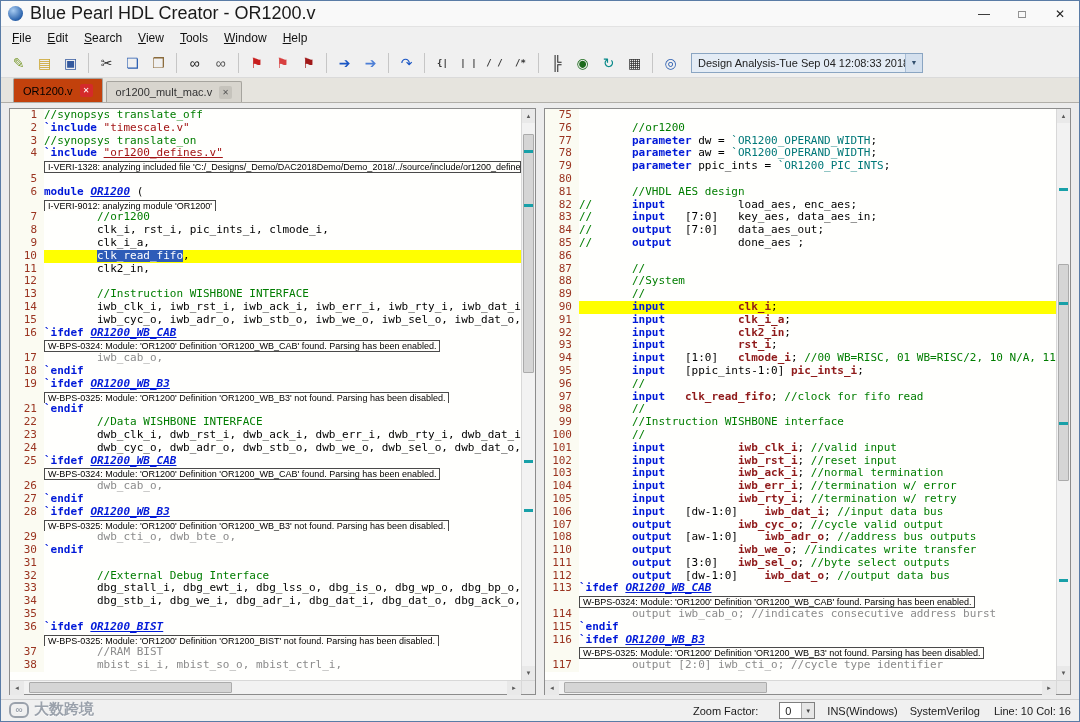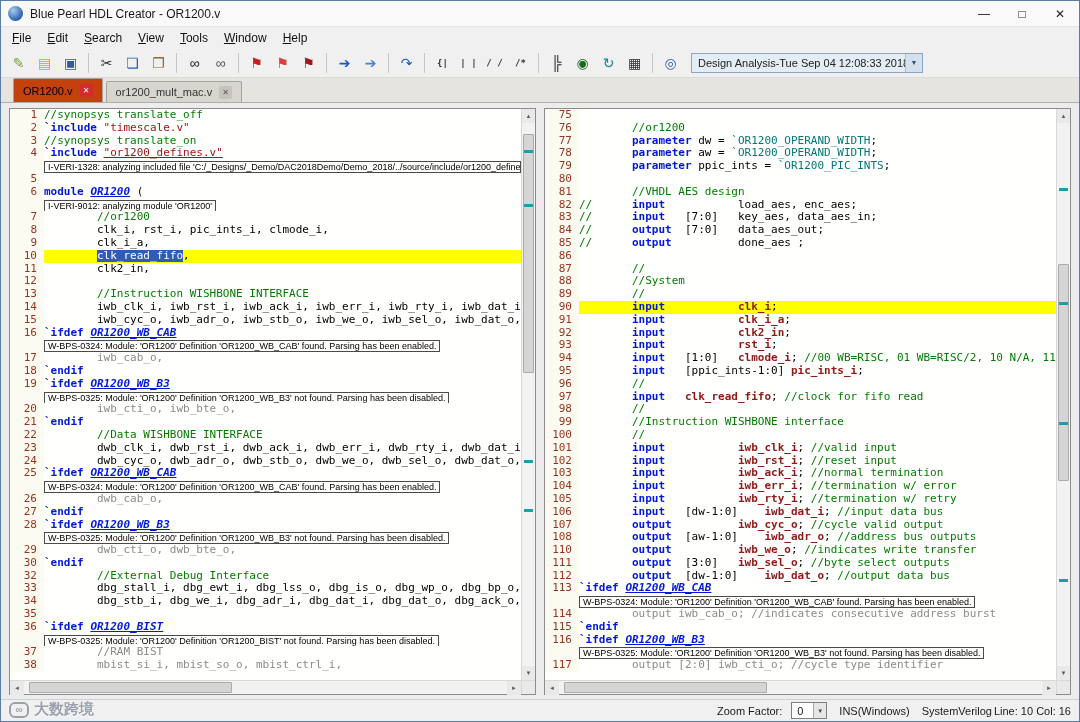--- a/index.html
+++ b/index.html
@@ -1,20 +1,20 @@
 <!DOCTYPE html>
 <html><head>
 <meta charset="utf-8">
 <style>
 *{box-sizing:border-box}
 html,body{width:1080px;height:722px;margin:0;overflow:hidden;background:#d4d4d4;font-family:"Liberation Sans",sans-serif}
 .window{width:1080px;height:722px;border:1px solid #5a7ca6;display:flex;flex-direction:column;background:#f0f0f0}
 .titlebar{height:26px;min-height:26px;background:#f9f9f9;display:flex;align-items:center;padding-left:7px;border-bottom:1px solid #e3e3e3}
 .app-icon{width:15px;height:15px;border-radius:50%;background:radial-gradient(circle at 35% 30%,#a8ccf2,#2a62ac 70%,#143a6e);margin-right:7px}
-.title-text{font-size:12px;color:#1a1a1a}
+.title-text{font-size:18px;color:#1a1a1a}
 .win-controls{margin-left:auto;display:flex;height:100%}
 .win-btn{width:38px;height:100%;display:flex;align-items:center;justify-content:center;font-size:12px;color:#222}
 .menubar{height:21px;min-height:21px;background:#f0f0f0;display:flex;align-items:center;padding-left:3px;font-size:12px;color:#111}
 .menu-item{padding:2px 8px}
 .menu-item u{text-decoration:underline}
 .toolbar{height:30px;min-height:30px;display:flex;align-items:center;padding:0 5px;background:#f0f0f0;border-bottom:1px solid #dadada}
 #toolbar-buttons{display:flex;align-items:center;gap:1px}
 .tb-btn{width:25px;height:24px;display:flex;align-items:center;justify-content:center;font-size:14px;border:1px solid transparent;border-radius:2px}
 .tb-btn.small{font-size:9px;font-family:"DejaVu Sans Mono",monospace;font-weight:bold}
 .tb-sep{width:1px;height:20px;background:#c6c6c6;margin:0 4px}
@@ -49,26 +49,26 @@
 .hscroll .sarrow{width:14px;min-width:14px;height:100%}
 .vtrack{flex:1;position:relative}
 .vthumb{position:absolute;left:1px;right:1px;background:#d5d5d5;border:1px solid #ababab;border-radius:1px}
 .mark{position:absolute;left:2px;width:9px;height:3px;background:#18a0a8}
 .hscroll-row{height:14px;min-height:14px;display:flex;border-top:1px solid #d8d8d8}
 .hscroll{flex:1;display:flex;background:#f2f2f2}
 .htrack{flex:1;position:relative}
 .hthumb{position:absolute;top:1px;bottom:1px;left:1%;width:42%;background:#d5d5d5;border:1px solid #ababab;border-radius:1px}
 .corner{width:14px;min-width:14px;background:#e9e9e9;border-left:1px solid #d8d8d8}
 .statusbar{height:22px;min-height:22px;background:#f0f0f0;border-top:1px solid #d0d0d0;display:flex;align-items:center;justify-content:flex-end;font-size:11px;color:#1a1a1a;padding-right:8px;position:relative}
-.zoom-label{margin-right:9px}
+.zoom-label{margin-right:21px}
 .zoom-combo{width:36px;height:17px;border:1px solid #7f7f7f;background:#fff;display:flex;align-items:center;margin-right:12px}
 .zoom-value{flex:1;padding-left:5px}
 .zoom-arrow{width:13px;height:100%;background:#e6e6e6;border-left:1px solid #a8a8a8;display:flex;align-items:center;justify-content:center;font-size:6px;color:#444}
 .status-mode{margin-right:12px}
-.status-lang{margin-right:2px}
+.status-lang{margin-right:14px}
 .watermark{position:absolute;left:8px;bottom:2px;display:flex;align-items:center;gap:5px;color:#9aa1ab;font-weight:bold;font-size:15px;text-shadow:0 1px 1px rgba(255,255,255,.8);z-index:5;pointer-events:none}
 .wm-logo{width:20px;height:16px;border:2px solid #9aa1ab;border-radius:6px;display:flex;align-items:center;justify-content:center;font-size:10px;line-height:1}
 </style>
 </head>
 <body>
 
 <div class="window">
 
   <div class="titlebar">
     <div class="app-icon"></div>
@@ -162,33 +162,33 @@
             <div class="row"><span class="gut">12</span><span class="code"></span></div>
             <div class="row"><span class="gut">13</span><span class="code"><span>        </span><span class="cm">//Instruction WISHBONE INTERFACE</span></span></div>
             <div class="row"><span class="gut">14</span><span class="code"><span>        iwb_clk_i, iwb_rst_i, iwb_ack_i, iwb_err_i, iwb_rty_i, iwb_dat_i,</span></span></div>
             <div class="row"><span class="gut">15</span><span class="code"><span>        iwb_cyc_o, iwb_adr_o, iwb_stb_o, iwb_we_o, iwb_sel_o, iwb_dat_o,</span></span></div>
             <div class="row"><span class="gut">16</span><span class="code"><span class="pp">`ifdef</span><span> </span><span class="link">OR1200_WB_CAB</span></span></div>
             <div class="row"><span class="gut"></span><span class="code"><span class="note">W-BPS-0324: Module: 'OR1200' Definition 'OR1200_WB_CAB' found. Parsing has been enabled.</span></span></div>
             <div class="row"><span class="gut">17</span><span class="code"><span class="dis">        iwb_cab_o,</span></span></div>
             <div class="row"><span class="gut">18</span><span class="code"><span class="pp">`endif</span></span></div>
             <div class="row"><span class="gut">19</span><span class="code"><span class="pp">`ifdef</span><span> </span><span class="link">OR1200_WB_B3</span></span></div>
             <div class="row"><span class="gut"></span><span class="code"><span class="note">W-BPS-0325: Module: 'OR1200' Definition 'OR1200_WB_B3' not found. Parsing has been disabled.</span></span></div>
-            <div class="row"><span class="gut">20</span><span class="code"><span class="dis">        iwb_cti_o, iwb_bte_o,</span></span></div>
             <div class="row"><span class="gut">21</span><span class="code"><span class="pp">`endif</span></span></div>
             <div class="row"><span class="gut">22</span><span class="code"><span>        </span><span class="cm">//Data WISHBONE INTERFACE</span></span></div>
             <div class="row"><span class="gut">23</span><span class="code"><span>        dwb_clk_i, dwb_rst_i, dwb_ack_i, dwb_err_i, dwb_rty_i, dwb_dat_i,</span></span></div>
             <div class="row"><span class="gut">24</span><span class="code"><span>        dwb_cyc_o, dwb_adr_o, dwb_stb_o, dwb_we_o, dwb_sel_o, dwb_dat_o,</span></span></div>
             <div class="row"><span class="gut">25</span><span class="code"><span class="pp">`ifdef</span><span> </span><span class="link">OR1200_WB_CAB</span></span></div>
             <div class="row"><span class="gut"></span><span class="code"><span class="note">W-BPS-0324: Module: 'OR1200' Definition 'OR1200_WB_CAB' found. Parsing has been enabled.</span></span></div>
             <div class="row"><span class="gut">26</span><span class="code"><span class="dis">        dwb_cab_o,</span></span></div>
             <div class="row"><span class="gut">27</span><span class="code"><span class="pp">`endif</span></span></div>
             <div class="row"><span class="gut">28</span><span class="code"><span class="pp">`ifdef</span><span> </span><span class="link">OR1200_WB_B3</span></span></div>
             <div class="row"><span class="gut"></span><span class="code"><span class="note">W-BPS-0325: Module: 'OR1200' Definition 'OR1200_WB_B3' not found. Parsing has been disabled.</span></span></div>
             <div class="row"><span class="gut">29</span><span class="code"><span class="dis">        dwb_cti_o, dwb_bte_o,</span></span></div>
             <div class="row"><span class="gut">30</span><span class="code"><span class="pp">`endif</span></span></div>
+            <div class="row"><span class="gut">31</span><span class="code"></span></div>
             <div class="row"><span class="gut">32</span><span class="code"><span>        </span><span class="cm">//External Debug Interface</span></span></div>
             <div class="row"><span class="gut">33</span><span class="code"><span>        dbg_stall_i, dbg_ewt_i, dbg_lss_o, dbg_is_o, dbg_wp_o, dbg_bp_o,</span></span></div>
             <div class="row"><span class="gut">34</span><span class="code"><span>        dbg_stb_i, dbg_we_i, dbg_adr_i, dbg_dat_i, dbg_dat_o, dbg_ack_o,</span></span></div>
             <div class="row"><span class="gut">35</span><span class="code"></span></div>
             <div class="row"><span class="gut">36</span><span class="code"><span class="pp">`ifdef</span><span> </span><span class="link">OR1200_BIST</span></span></div>
             <div class="row"><span class="gut"></span><span class="code"><span class="note">W-BPS-0325: Module: 'OR1200' Definition 'OR1200_BIST' not found. Parsing has been disabled.</span></span></div>
             <div class="row"><span class="gut">37</span><span class="code"><span class="dis">        //RAM BIST</span></span></div>
             <div class="row"><span class="gut">38</span><span class="code"><span class="dis">        mbist_si_i, mbist_so_o, mbist_ctrl_i,</span></span></div>
           </div>
         <div class="vscroll">

